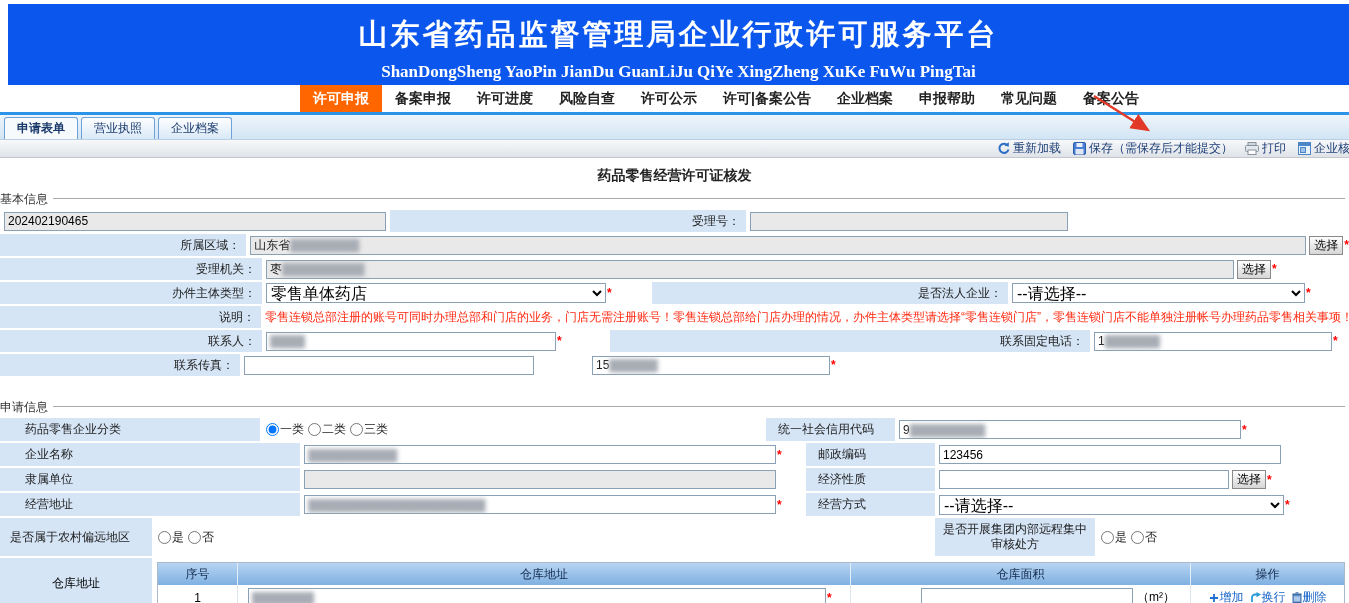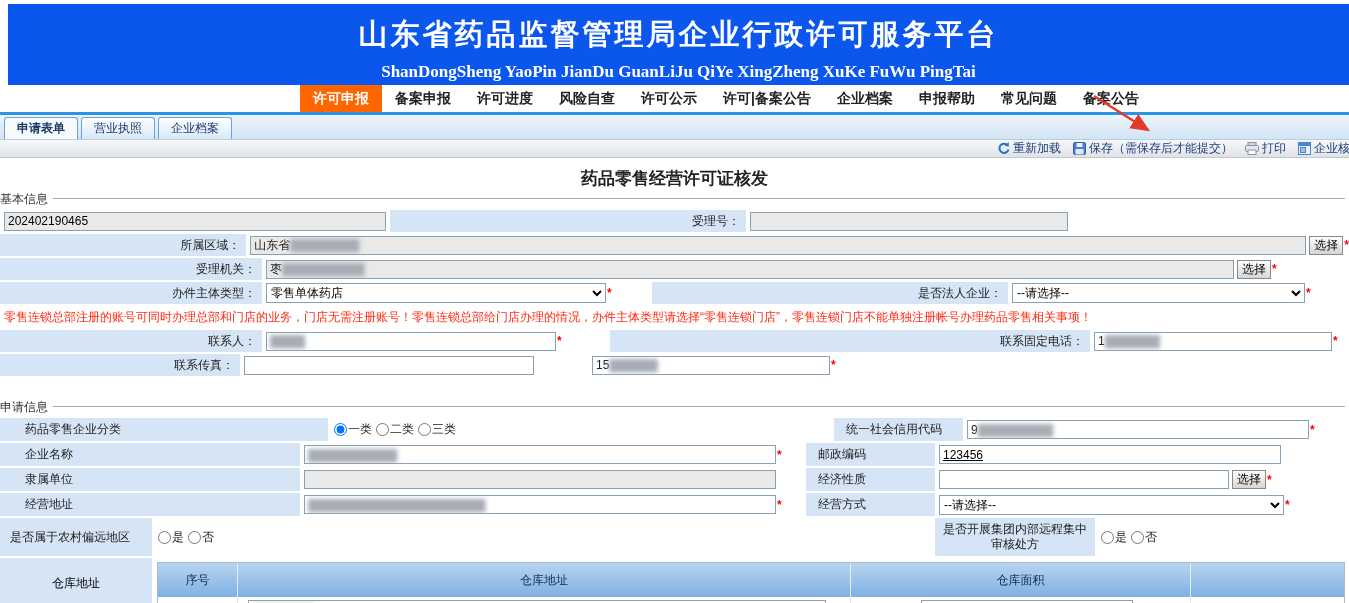--- a/index.html
+++ b/index.html
@@ -26,21 +26,21 @@
     background:linear-gradient(#fdfeff,#d9e9f7); cursor:pointer; white-space:nowrap; }
   .tab.active { background:#f6fafd; font-weight:bold; }
 
   
   .toolbar { height:18px; background:linear-gradient(#f7f8fa,#dfe3e8); border-bottom:1px solid #c4c8cc;
     display:flex; justify-content:flex-end; align-items:center; gap:12px; width:1362px;
     font-size:12px; color:#1c3f77; white-space:nowrap; }
   .tool { display:flex; align-items:center; gap:3px; cursor:pointer; }
 
   
-  .ptitle { height:30px; text-align:center; font-size:17px; font-weight:bold; color:#222; padding-top:9px; }
+  .ptitle { height:30px; text-align:center; font-size:14px; font-weight:bold; color:#222; padding-top:9px; }
   .fset { position:relative; height:15px; margin-top:2px; }
   .fset .line { position:absolute; left:0; right:4px; top:8px; border-top:1px solid #a9a9a9; }
   .fset .leg { position:absolute; left:0; top:1px; background:#fff; padding-right:5px; font-size:12px; color:#333; }
 
   
   .rows { margin-top:5px; }
   .row { display:flex; margin-bottom:2px; height:22px; }
   .row.h23 { height:23px; } .row.h38 { height:38px; } .row.h51 { height:51px; margin-bottom:0; }
   .cell { display:flex; align-items:center; font-size:12px; color:#222; }
   .lblR { background:#d5e5f6; justify-content:flex-end; padding-right:6px; white-space:nowrap; }
@@ -49,33 +49,33 @@
   .grow { flex:1 1 auto; }
 
   .ipt { height:19px; border:1px solid #8aa0b4; background:#fff; font-size:12px; padding:0 3px;
     font-family:"Liberation Sans", sans-serif; }
   .ro { background:#e9e9e9; }
   .fakeipt { height:19px; border:1px solid #8aa0b4; background:#fff; display:flex; align-items:center;
     padding:0 3px; overflow:hidden; white-space:nowrap; }
   .fakeipt.ro { background:#e9e9e9; }
   .masked { color:#a8adb5; filter:blur(2px); font-size:11px; letter-spacing:-1px; }
   .req { color:#f00; font-weight:bold; margin-left:1px; font-size:12px; }
-  select { height:20px; font-size:12px; border:1px solid #8aa0b4; background:#fff;
+  select { height:20px; font-size:16px; border:1px solid #8aa0b4; background:#fff;
     font-family:"Liberation Sans", sans-serif; }
   .btnsel { height:19px; border:1px solid #8a8a8a; background:linear-gradient(#fefefe,#d6d6d6);
     font-size:12px; padding:0 4px; margin-left:3px; cursor:pointer; white-space:nowrap; }
   .note { color:#ff2a12; font-size:12px; white-space:nowrap; overflow:hidden; }
   input[type=radio] { width:13px; height:13px; margin:0 1px 0 2px; }
   .rlab { margin-right:2px; }
 
   
   .whlbl { background:#d5e5f6; width:152px; display:flex; align-items:center; justify-content:center; font-size:12px; }
   .whwrap { flex:1; background:#fff; padding:4px 0 0 5px; }
   .wtable { width:1188px; border:1px solid #aab8cc; }
-  .whead { display:flex; height:34px; background:linear-gradient(#b7d4f1,#7fb0e2); }
+  .whead { display:flex; height:22px; background:linear-gradient(#b7d4f1,#7fb0e2); }
   .whead .hc { display:flex; align-items:center; justify-content:center; font-size:12px; color:#142c4e;
     border-right:1px solid #e4eefa; }
   .wrow { display:flex; height:26px; background:#fff; }
   .wrow .dc { display:flex; align-items:center; font-size:12px; border-right:1px solid #dde5ee;
     border-bottom:1px solid #dde5ee; }
   .ops { color:#1563c8; display:flex; align-items:center; gap:6px; justify-content:center; }
   .op { display:flex; align-items:center; gap:1px; cursor:pointer; white-space:nowrap; }
 
   .arrow-svg { position:absolute; left:1060px; top:88px; width:110px; height:55px; z-index:50; pointer-events:none; }
 </style>
@@ -200,20 +200,21 @@
       <span class="req">*</span>
     </div>
     <div class="cell lblR" style="width:356px">是否法人企业：</div>
     <div class="cell val grow">
       <select style="width:293px"><option>--请选择--</option></select>
       <span class="req">*</span>
     </div>
   </div>
 
   <div class="row">
+    <div class="cell lblR" style="width:262px">说明：</div>
     <div class="cell val grow note">零售连锁总部注册的账号可同时办理总部和门店的业务，门店无需注册账号！零售连锁总部给门店办理的情况，办件主体类型请选择“零售连锁门店”，零售连锁门店不能单独注册帐号办理药品零售相关事项！</div>
   </div>
 
   <div class="row">
     <div class="cell lblR" style="width:262px">联系人：</div>
     <div class="cell val" style="width:348px">
       <div class="fakeipt" style="width:290px">
         <span class="masked">█████</span>
       </div>
       <span class="req">*</span>
@@ -244,21 +245,21 @@
 </div>
 
 <div class="fset" style="margin-top:22px">
   <div class="line"></div>
   <span class="leg">申请信息</span>
 </div>
 
 <div class="rows">
 
   <div class="row h23">
-    <div class="cell lblL" style="width:328px">药品零售企业分类</div>
+    <div class="cell lblL" style="width:260px">药品零售企业分类</div>
     <div class="cell val" style="width:506px">
       <input type="radio" name="cat" checked="" style="">
         <span class="rlab">一类</span>
       <input type="radio" name="cat" style="">
         <span class="rlab">二类</span>
       <input type="radio" name="cat" style="">
         <span class="rlab">三类</span>
     </div>
     <div class="cell lblL" style="width:129px;padding-left:12px">统一社会信用代码</div>
     <div class="cell val grow">
@@ -273,21 +274,21 @@
   <div class="row h23">
     <div class="cell lblL" style="width:300px">企业名称</div>
     <div class="cell val" style="width:506px">
       <div class="fakeipt" style="width:472px">
         <span class="masked">█████████████</span>
       </div>
       <span class="req">*</span>
     </div>
     <div class="cell lblL" style="width:129px;padding-left:12px">邮政编码</div>
     <div class="cell val grow">
-      <input class="ipt" style="width: 342px; text-decoration: underline;" value="123456">
+      <input class="ipt" style="width: 342px;" value="123456">
     </div>
   </div>
 
   <div class="row h23">
     <div class="cell lblL" style="width:300px">隶属单位</div>
     <div class="cell val" style="width:506px">
       <input class="ipt ro" style="width: 472px;" value="">
     </div>
     <div class="cell lblL" style="width:129px;padding-left:12px">经济性质</div>
     <div class="cell val grow">
@@ -335,20 +336,21 @@
   </div>
 
   <div class="row h51">
     <div class="whlbl">仓库地址</div>
     <div class="whwrap">
       <div class="wtable">
         <div class="whead">
           <div class="hc" style="width:80px">序号</div>
           <div class="hc" style="width:613px">仓库地址</div>
           <div class="hc" style="width:340px">仓库面积</div>
+          <div class="hc" style="width:153px;border-right:none">操作</div>
         </div>
         <div class="wrow">
           <div class="dc" style="width:80px;justify-content:center">1</div>
           <div class="dc" style="width:613px;padding-left:10px">
             <div class="fakeipt" style="width:578px">
               <span class="masked">█████████</span>
             </div>
             <span class="req">*</span>
           </div>
           <div class="dc" style="width:340px;padding-left:70px">

